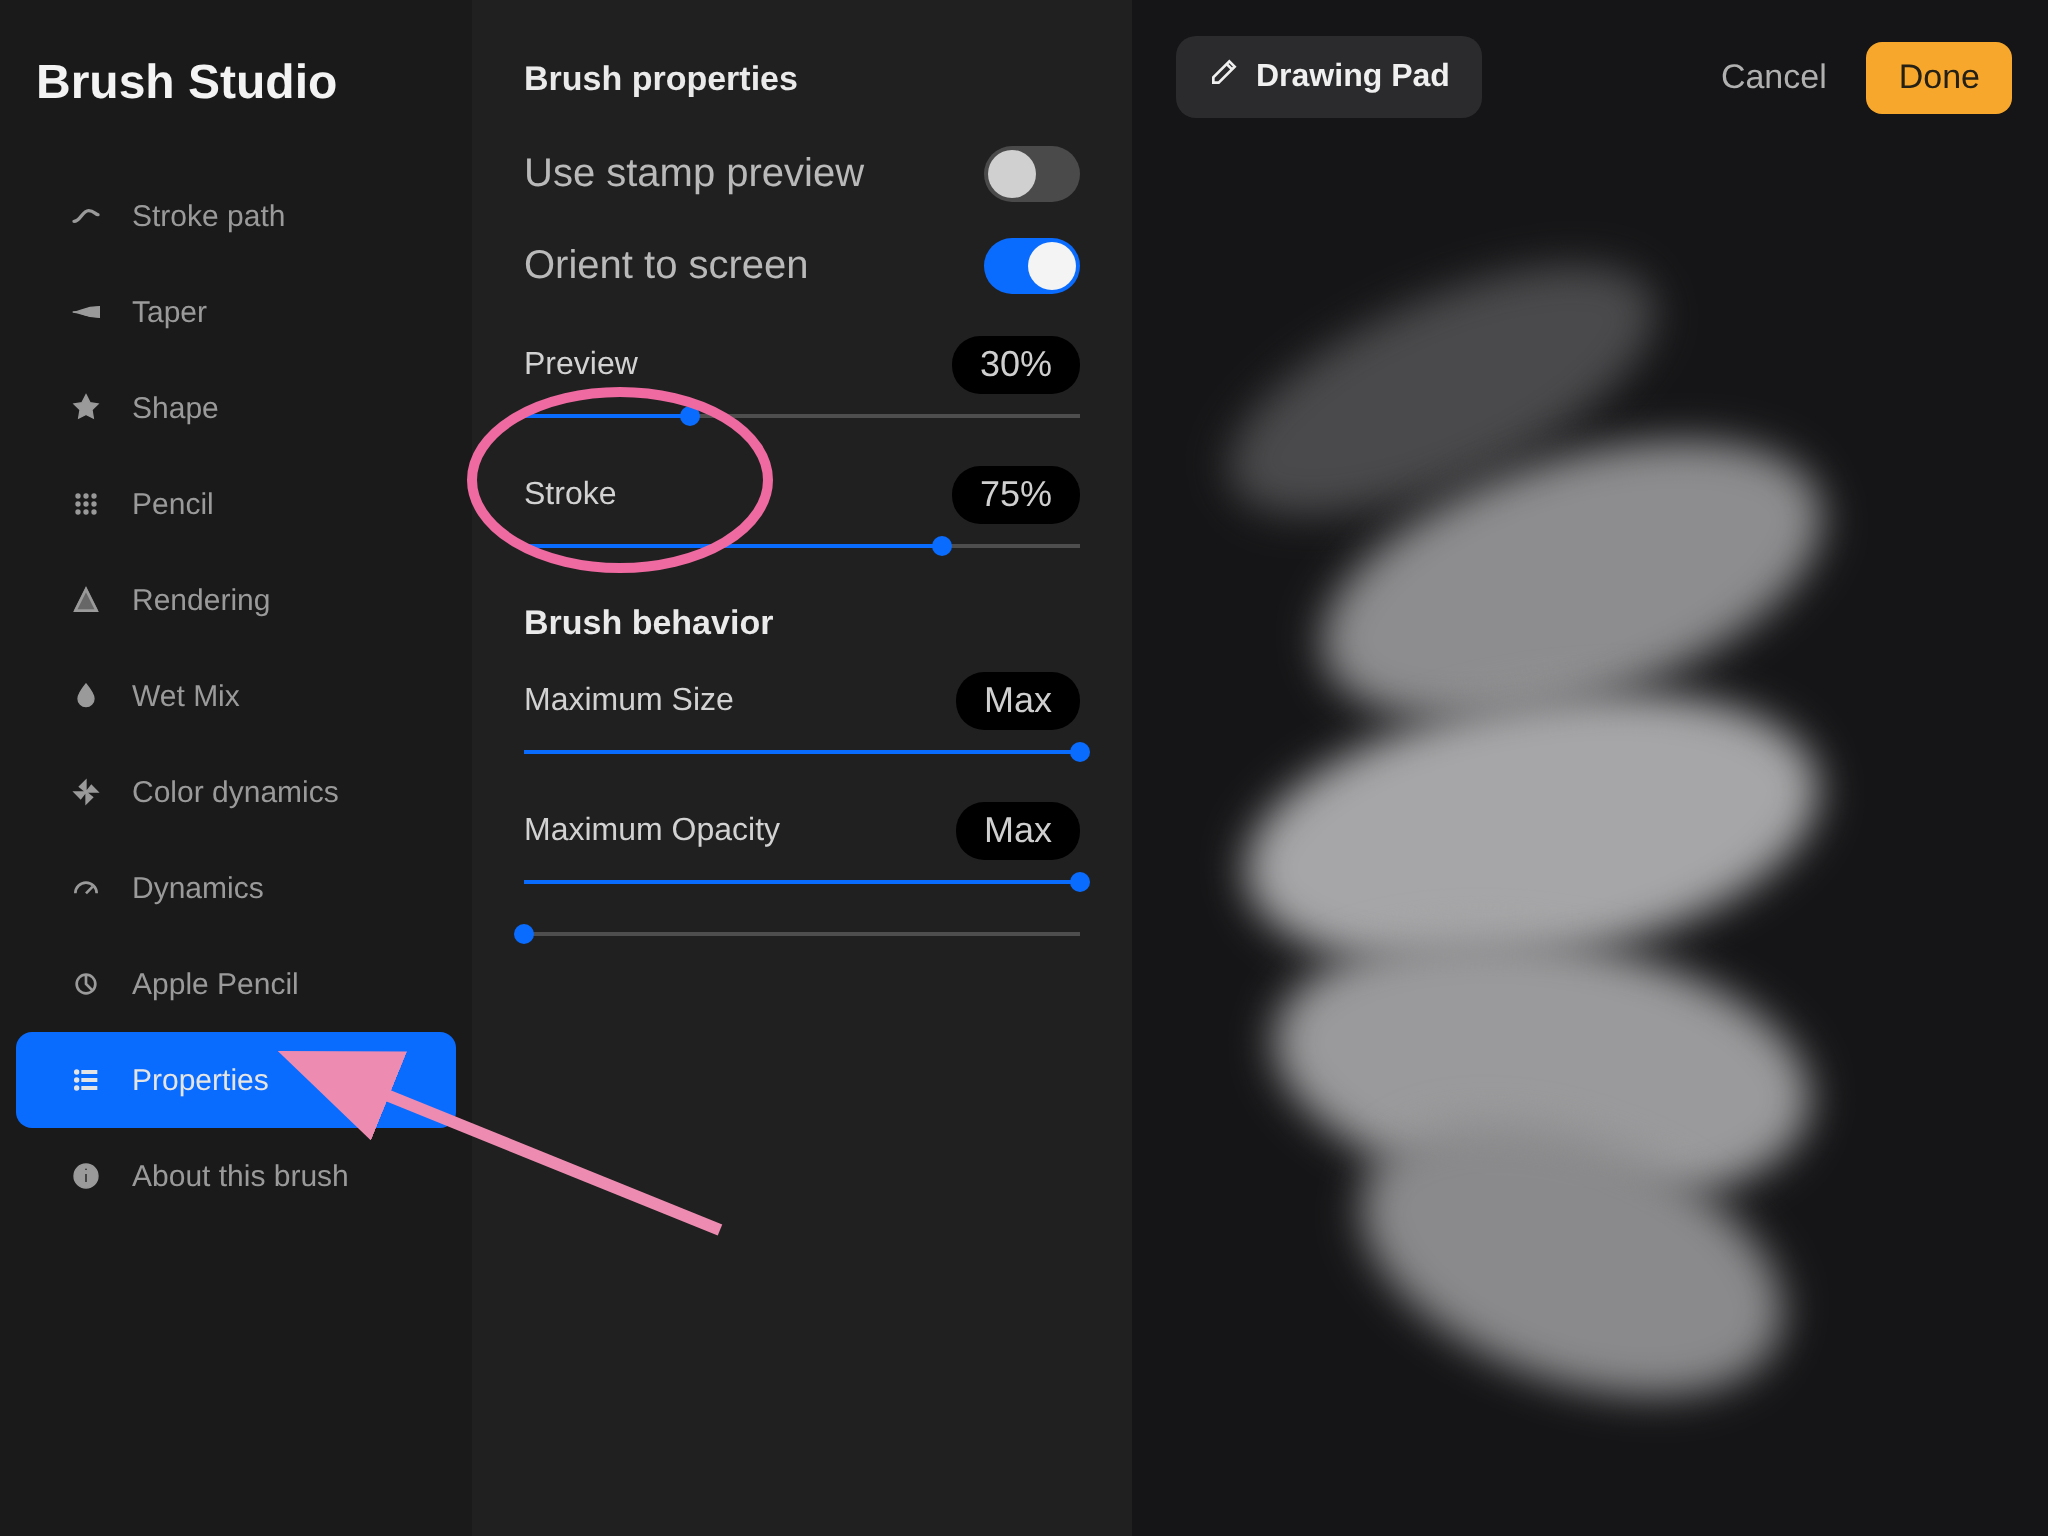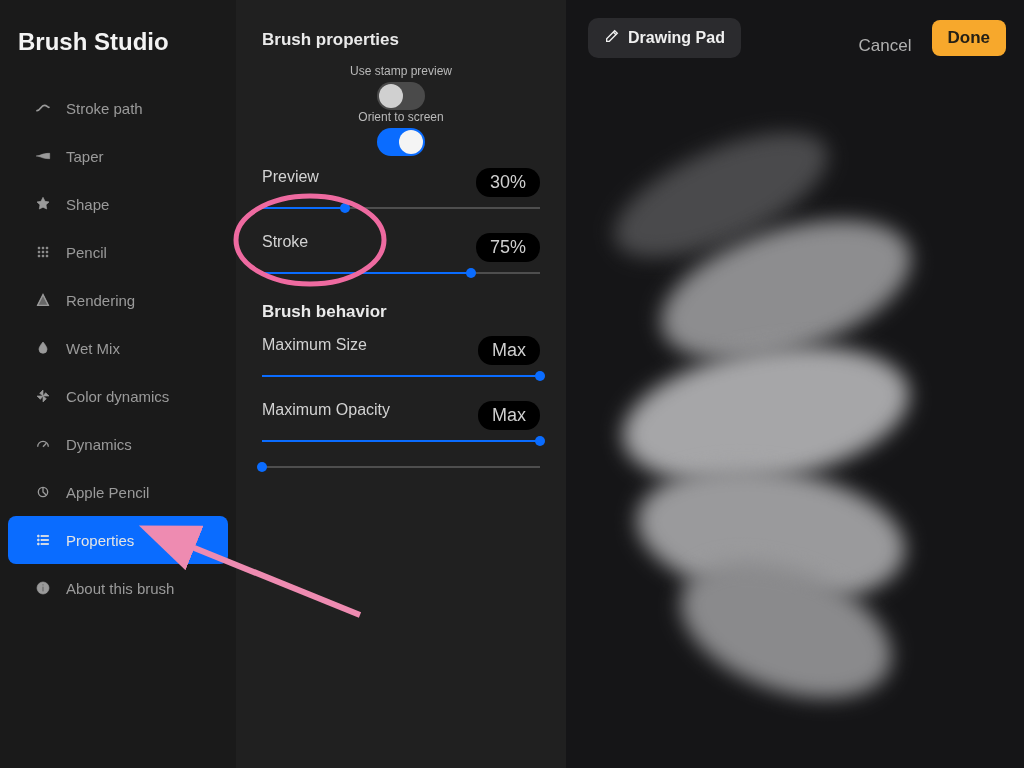--- a/index.html
+++ b/index.html
@@ -61,23 +61,22 @@
     margin-top: 12px;
     margin-bottom: 14px;
   }
   .section-title.secondary { margin-top: 28px; }
 
   .toggle-row {
     display: flex;
     align-items: center;
     justify-content: space-between;
     height: 46px;
-    font-size: 12px;
+    font-size: 20px;
     color: #b9b9b9;
-    flex-direction: column;
   }
   .toggle {
     width: 48px; height: 28px;
     border-radius: 14px;
     background: #4a4a4a;
     position: relative;
   }
   .toggle.on { background: #0a6cff; }
   .toggle .knob {
     width: 24px; height: 24px;
@@ -85,21 +84,21 @@
     background: #d0d0d0;
     position: absolute;
     top: 2px; left: 2px;
   }
   .toggle.on .knob { left: 22px; background:#f4f4f4; }
 
   .slider-row { margin-bottom: 24px; }
   .slider-label-line {
     display: flex;
     justify-content: space-between;
-    align-items: flex-start;
+    align-items: center;
     margin-bottom: 10px;
   }
   .slider-label { font-size: 16px; color: #d2d2d2; }
   .slider-value {
     background: #000000;
     color: #cfcfcf;
     font-size: 18px;
     padding: 4px 14px;
     border-radius: 14px;
   }
@@ -140,27 +139,27 @@
     gap: 8px;
     background: #2b2b2e;
     color: #f0f0f0;
     font-size: 16px;
     font-weight: 600;
     padding: 10px 16px;
     border-radius: 10px;
     cursor: pointer;
   }
   .drawing-pad-chip svg { width: 16px; height: 16px; stroke: #f0f0f0; fill: none; stroke-width: 2; }
-  .header-actions { display: flex; align-items: flex-end; gap: 20px; }
+  .header-actions { display: flex; align-items: center; gap: 20px; }
   .cancel-link { color: #b0b0b0; font-size: 17px; cursor: pointer; }
   .done-btn {
     background: #f7a82c;
     color: #252016;
     font-size: 17px;
-    font-weight: 700;
+    font-weight: 400;
     padding: 8px 16px;
     border-radius: 8px;
     cursor: pointer;
   }
 
   
   .stroke-canvas {
     position: absolute;
     left: 0; right: 0; top: 80px; bottom: 0;
   }

